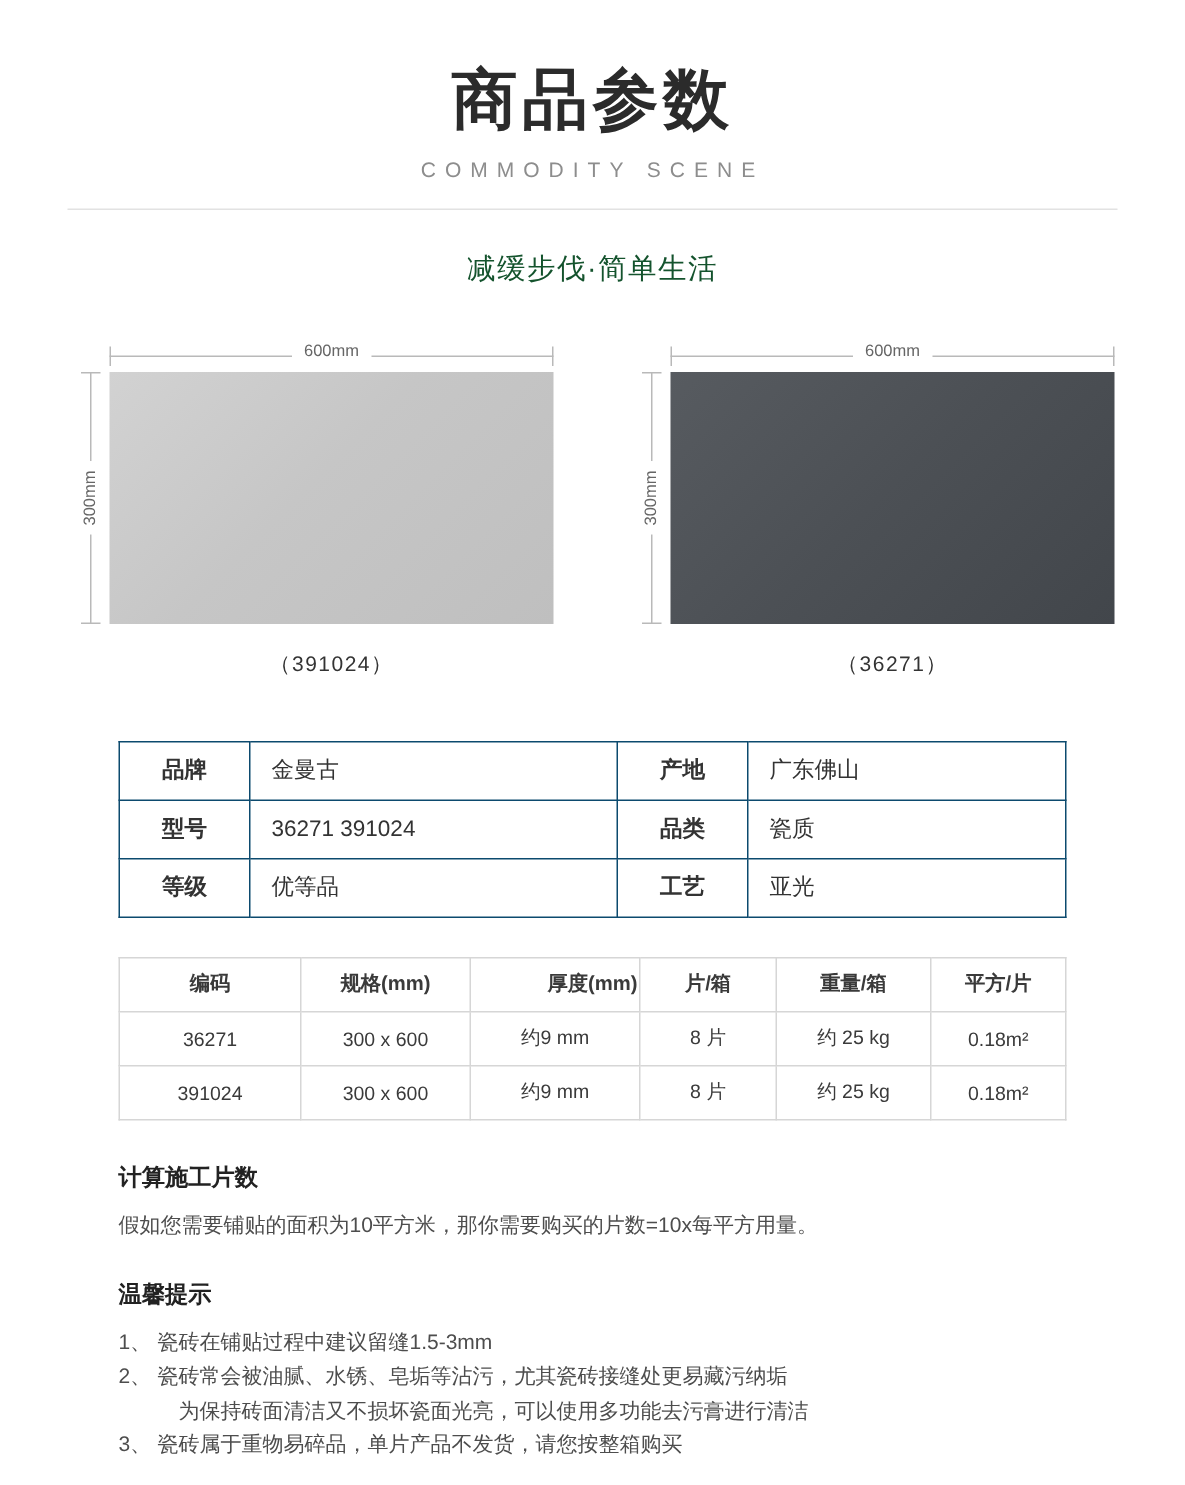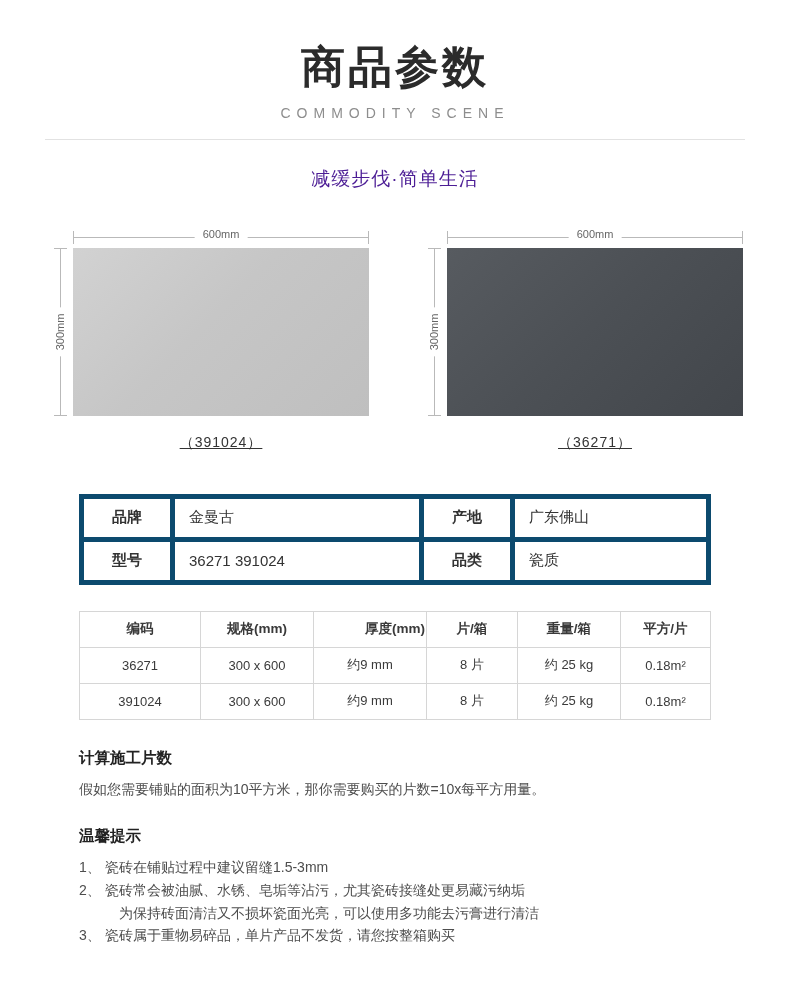--- a/index.html
+++ b/index.html
@@ -40,32 +40,31 @@
     margin-top: 12px;
   }
   .header-rule {
     width: 700px;
     height: 1px;
     background: #e2e2e2;
     margin: 18px auto 0 auto;
   }
   .header-slogan {
     font-size: 19px;
-    color: #4c1d95;
+    color: #14532d;
     letter-spacing: 1px;
     margin-top: 26px;
   }
 
   
   .samples {
     display: flex;
     justify-content: center;
     gap: 52px;
     margin-top: 34px;
-    text-decoration: underline;
   }
   .sample {
     position: relative;
   }
   .dim-top {
     position: relative;
     height: 22px;
     width: 296px;
   }
   .dim-top .line {
@@ -152,21 +151,21 @@
   }
 
   
   .spec-table {
     width: 632px;
     margin: 42px auto 0 auto;
     border-collapse: collapse;
     table-layout: fixed;
   }
   .spec-table td {
-    border: 5px solid #0c4a6e;
+    border: 1px solid #0c4a6e;
     height: 38px;
     font-size: 15px;
     padding: 0 0 0 14px;
     color: #333333;
   }
   .spec-table td.lbl {
     text-align: center;
     font-weight: bold;
     padding-left: 0;
     width: 86px;
@@ -287,20 +286,26 @@
         <td class="val-wide">金曼古</td>
         <td class="lbl lbl2">产地</td>
         <td>广东佛山</td>
       </tr>
       <tr>
         <td class="lbl">型号</td>
         <td class="val-wide">36271 391024</td>
         <td class="lbl lbl2">品类</td>
         <td>瓷质</td>
       </tr>
+      <tr>
+        <td class="lbl">等级</td>
+        <td class="val-wide">优等品</td>
+        <td class="lbl lbl2">工艺</td>
+        <td>亚光</td>
+      </tr>
     </tbody>
   </table>
 
   <table class="data-table">
     <thead>
       <tr>
         <th style="width:118px;">编码</th>
         <th style="width:110px;">规格(mm)</th>
         <th style="width:110px;text-align:right;">厚度(mm)</th>
         <th style="width:88px;">片/箱</th>

